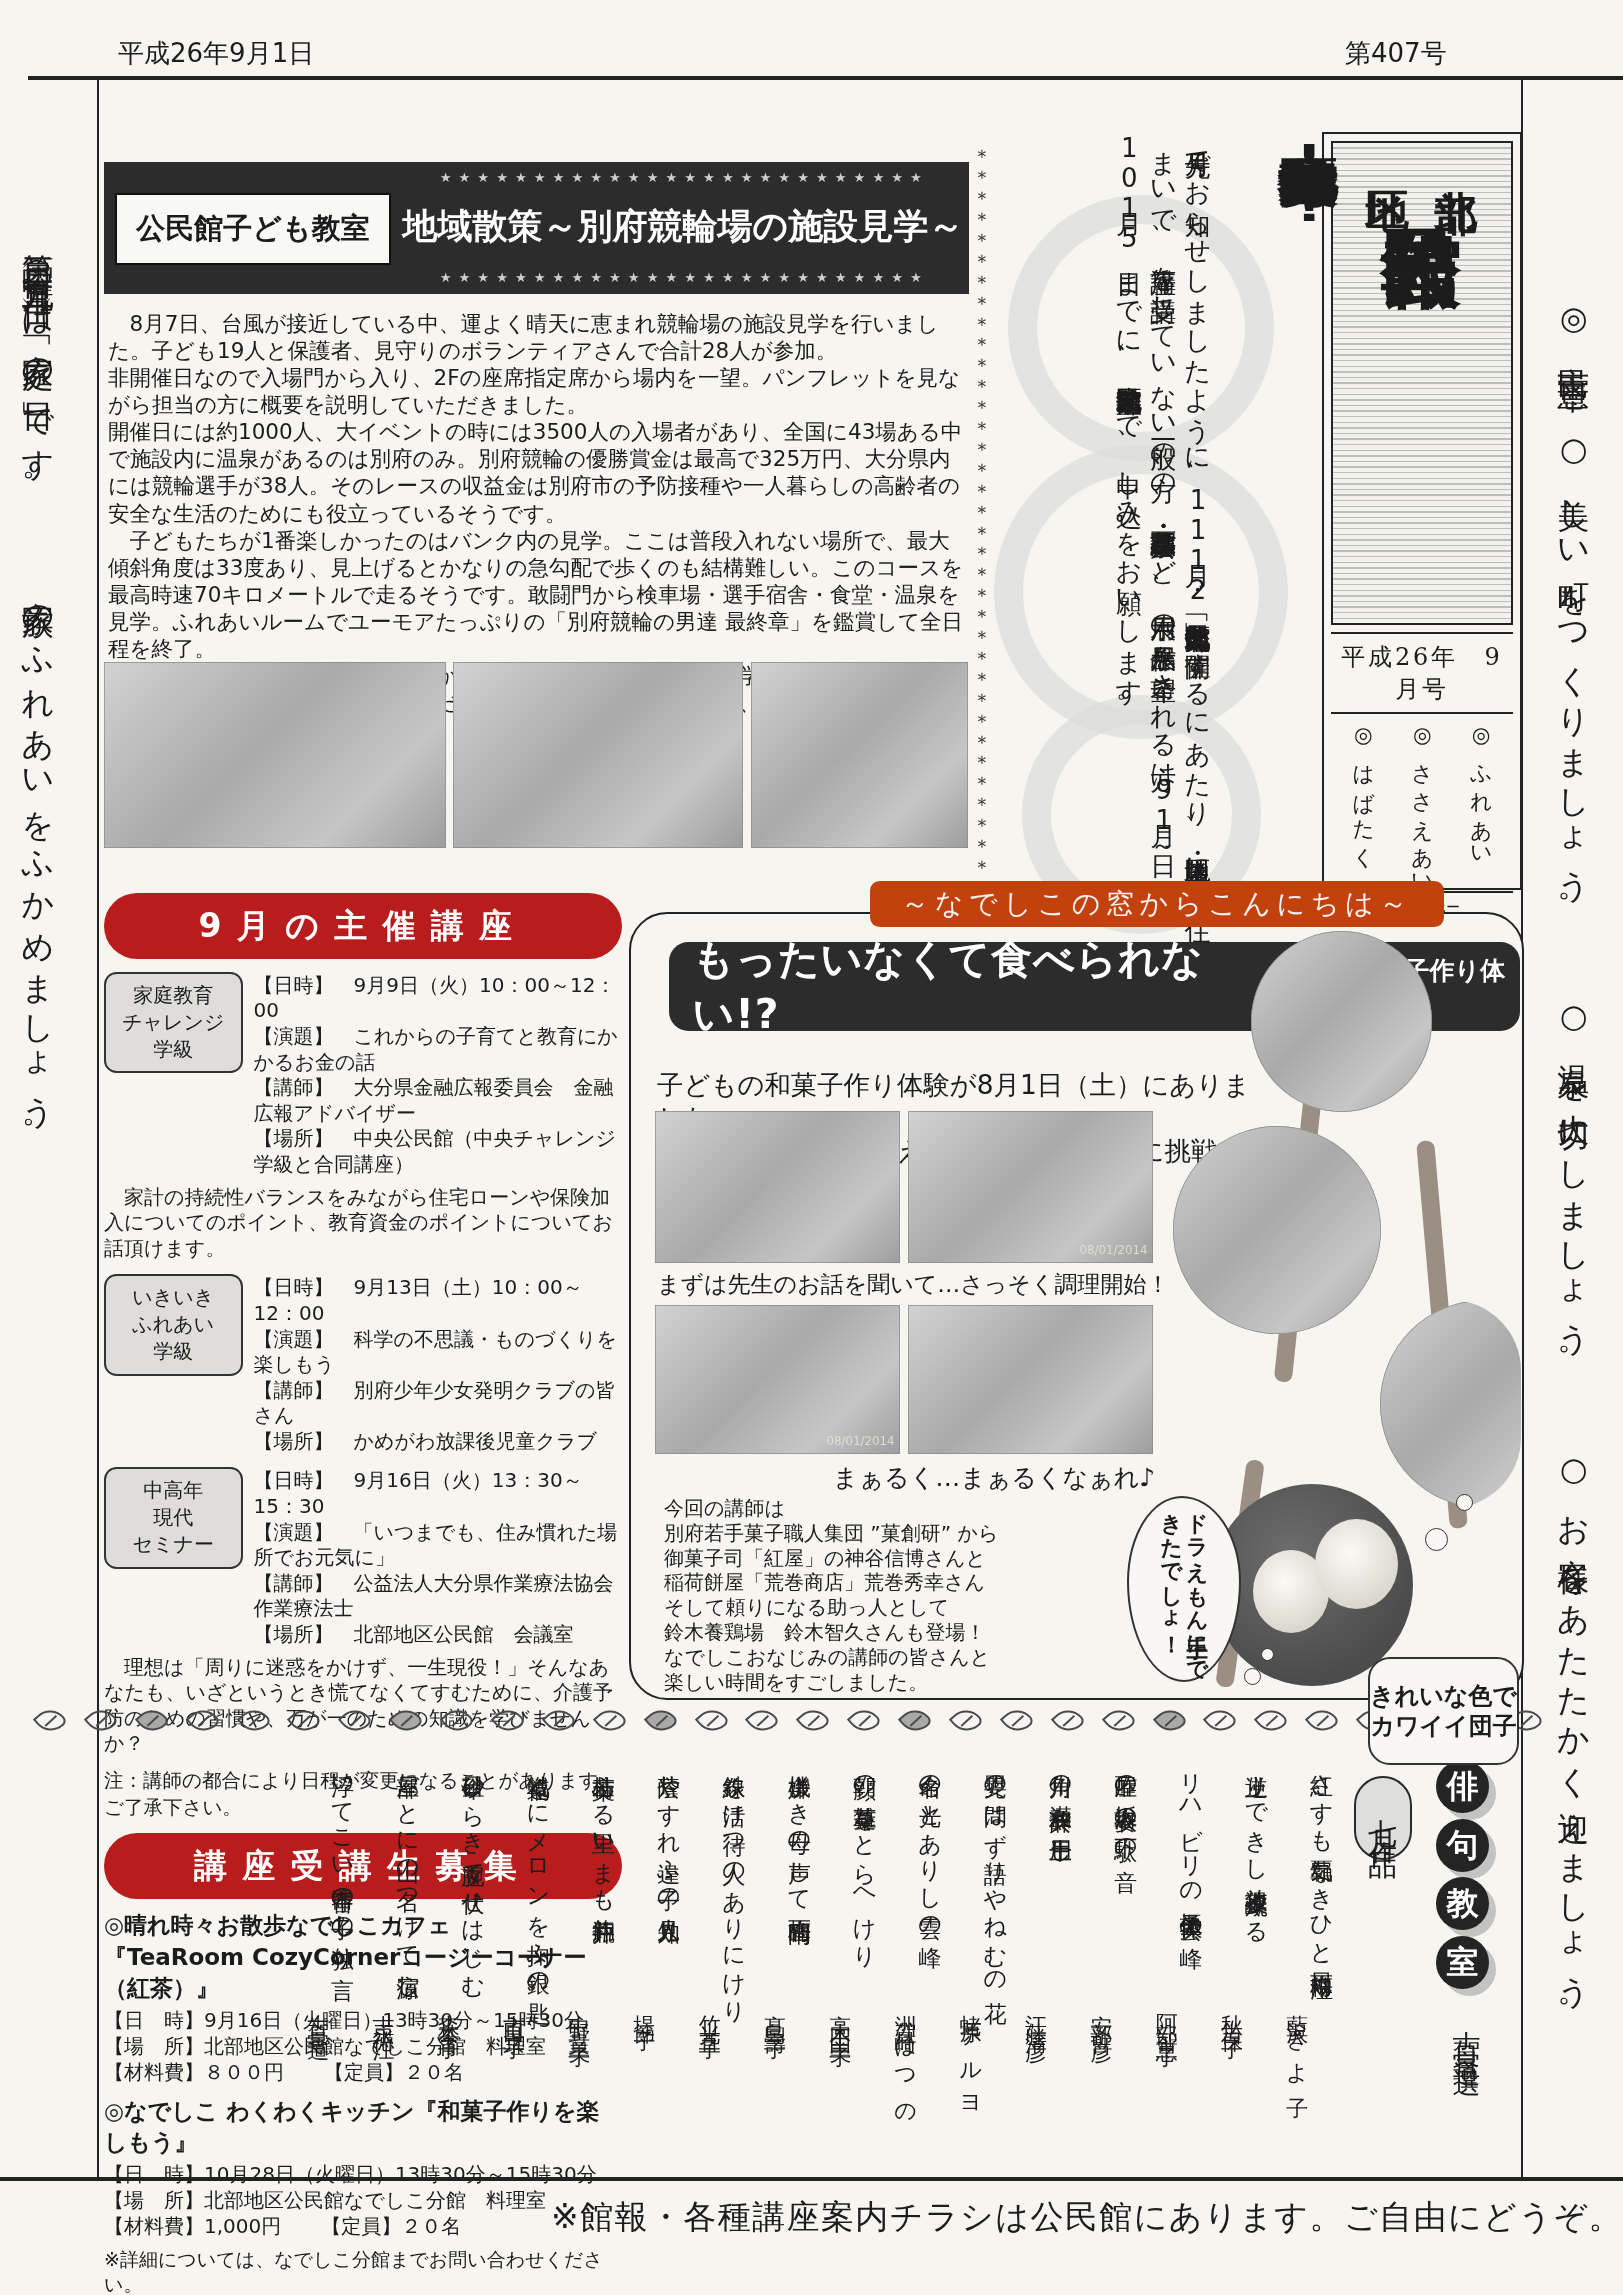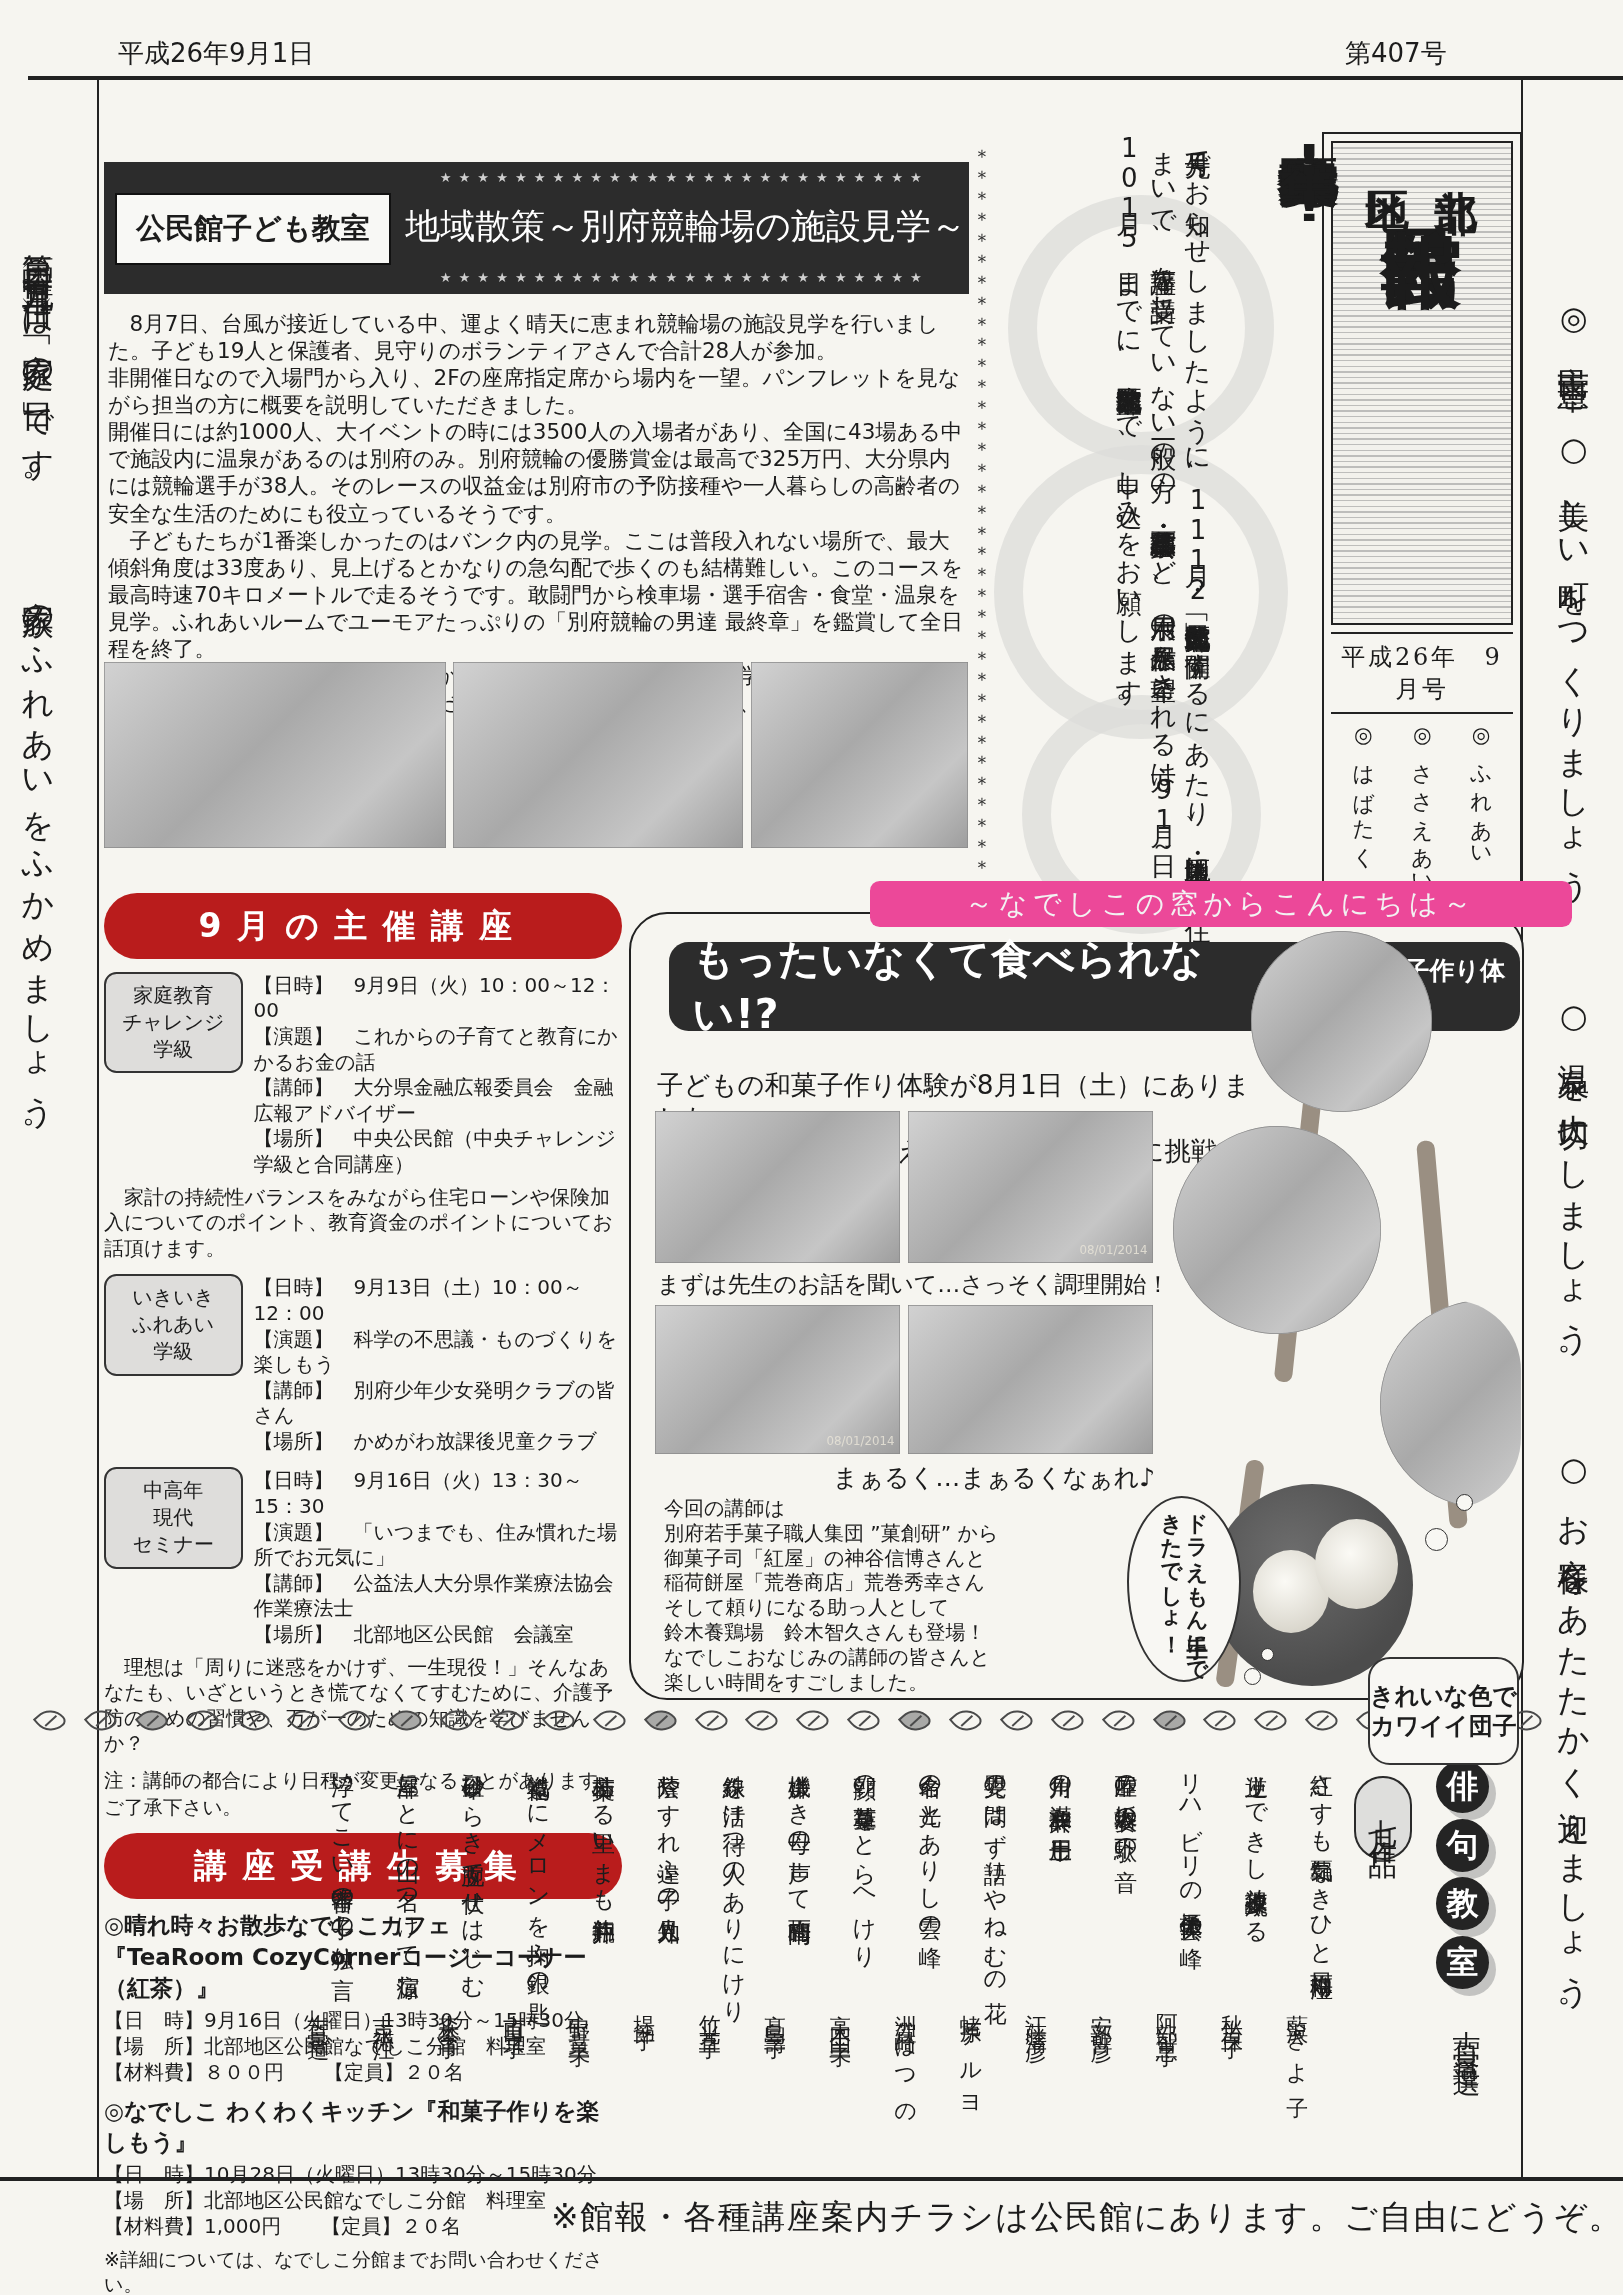--- a/index.html
+++ b/index.html
@@ -15,21 +15,21 @@
   .hdr-title{left:0;right:0;top:29px;text-align:center;font-size:39px;font-weight:bold;letter-spacing:18px;}
   .hdr-issue{left:1345px;top:36px;font-size:26px;}
   
   .lmargin{left:19.5px;top:229px;height:1737px;font-size:32px;letter-spacing:4.2px;line-height:1.15;}
   .rmargin{left:1555px;top:299px;height:1932px;font-size:32px;letter-spacing:4.2px;line-height:1.15;}
   
   .kids-banner{left:104px;top:162px;width:865px;height:132px;background:#2c2c2c;}
   .kids-label{left:115px;top:193px;width:272px;height:68px;background:#f8f8f5;border:2.8px solid #111;
     display:flex;align-items:center;justify-content:center;font-size:29px;font-weight:bold;}
   .star-row{left:407px;width:549px;text-align:center;font-size:13.2px;color:#cfcfcf;letter-spacing:1.4px;}
-  .kids-title{left:400px;top:203px;width:566px;text-align:right;font-size:35px;font-weight:normal;color:#fff;letter-spacing:0px;}
+  .kids-title{left:400px;top:203px;width:566px;text-align:center;font-size:35px;font-weight:bold;color:#fff;letter-spacing:0px;}
   .kids-body{left:108px;top:310px;width:858px;font-size:21.5px;line-height:1.26;}
   .photo{background:linear-gradient(135deg,#d2d2d2 0%,#a9a9a9 45%,#c6c6c6 75%,#9d9d9d 100%);box-shadow:inset 0 0 0 0.7px #8a8a8a;}
   .datestamp{position:absolute;right:5.6px;bottom:5.6px;font-size:11.8px;color:#e8e4d8;opacity:.85;}
   
   .ast-col{left:973px;top:136px;height:768px;font-size:19.5px;line-height:.9;letter-spacing:1.4px;color:#333;}
   .bunkasai-body{left:1002px;top:133px;height:768px;width:213px;font-size:26px;line-height:1.32;z-index:2;}
   .bunkasai-head{left:1218px;top:125px;height:782px;width:97px;font-size:40px;font-weight:900;line-height:1.0;
     transform:scaleX(1.5);transform-origin:center;letter-spacing:0.7px;z-index:2;}
   .swirl{border:29px solid #dcdcda;border-radius:50%;opacity:.75;z-index:1;}
   
@@ -57,21 +57,21 @@
     text-align:center;font-size:20px;line-height:1.35;padding:8.3px 2.8px;white-space:pre-line;}
   .course-lines{font-size:20px;line-height:1.28;white-space:pre-line;padding-top:1.4px;}
   .course-note{font-size:20px;line-height:1.28;margin-top:7px;white-space:pre-line;}
   .course-foot{font-size:19.5px;margin-top:9.7px;}
   .recruit-title{font-size:23px;font-weight:bold;margin-top:11px;}
   .recruit-sub{font-size:23px;font-weight:bold;margin-top:1.4px;}
   .recruit-lines{font-size:20px;line-height:1.3;white-space:pre-line;margin-top:2.8px;}
   .recruit-note{font-size:19px;margin-top:8.3px;line-height:1.3;white-space:pre-line;}
   
   .wagashi-box{left:629px;top:912px;width:891px;height:784px;border:2.8px solid #222;border-radius:38px;background:#f6f5f0;}
-  .nadeshiko-ribbon{left:870px;top:881px;width:702px;height:46px;background:#ec4899;border-radius:9.7px;
+  .nadeshiko-ribbon{left:870px;top:881px;width:574px;height:46px;background:#c2410c;border-radius:9.7px;
     color:#f2f2f2;display:flex;align-items:center;justify-content:center;font-size:28px;letter-spacing:5.6px;z-index:3;}
   .wagashi-title{left:669px;top:942px;width:851px;height:89px;background:#2c2c2c;border-radius:19.5px;
     display:flex;align-items:center;justify-content:flex-start;padding-left:23.6px;box-sizing:border-box;z-index:2;}
   .wagashi-title .big{color:#fff;font-size:41px;font-weight:900;letter-spacing:0.7px;}
   .wagashi-title .small{color:#fff;font-size:25px;font-weight:bold;margin-left:12.5px;}
   .wagashi-intro{left:657px;top:1068px;width:612px;font-size:26.4px;line-height:1.25;}
   .wag-caption1{left:657px;top:1269px;width:528px;font-size:23px;}
   .wag-caption2{left:751px;top:1461px;width:486px;font-size:25px;text-align:center;}
   .wagashi-body{left:664px;top:1496px;width:445px;font-size:20px;line-height:1.24;white-space:pre-line;}
   .stick{position:absolute;width:18px;background:#9a8f82;border-radius:8.3px;z-index:1;}

